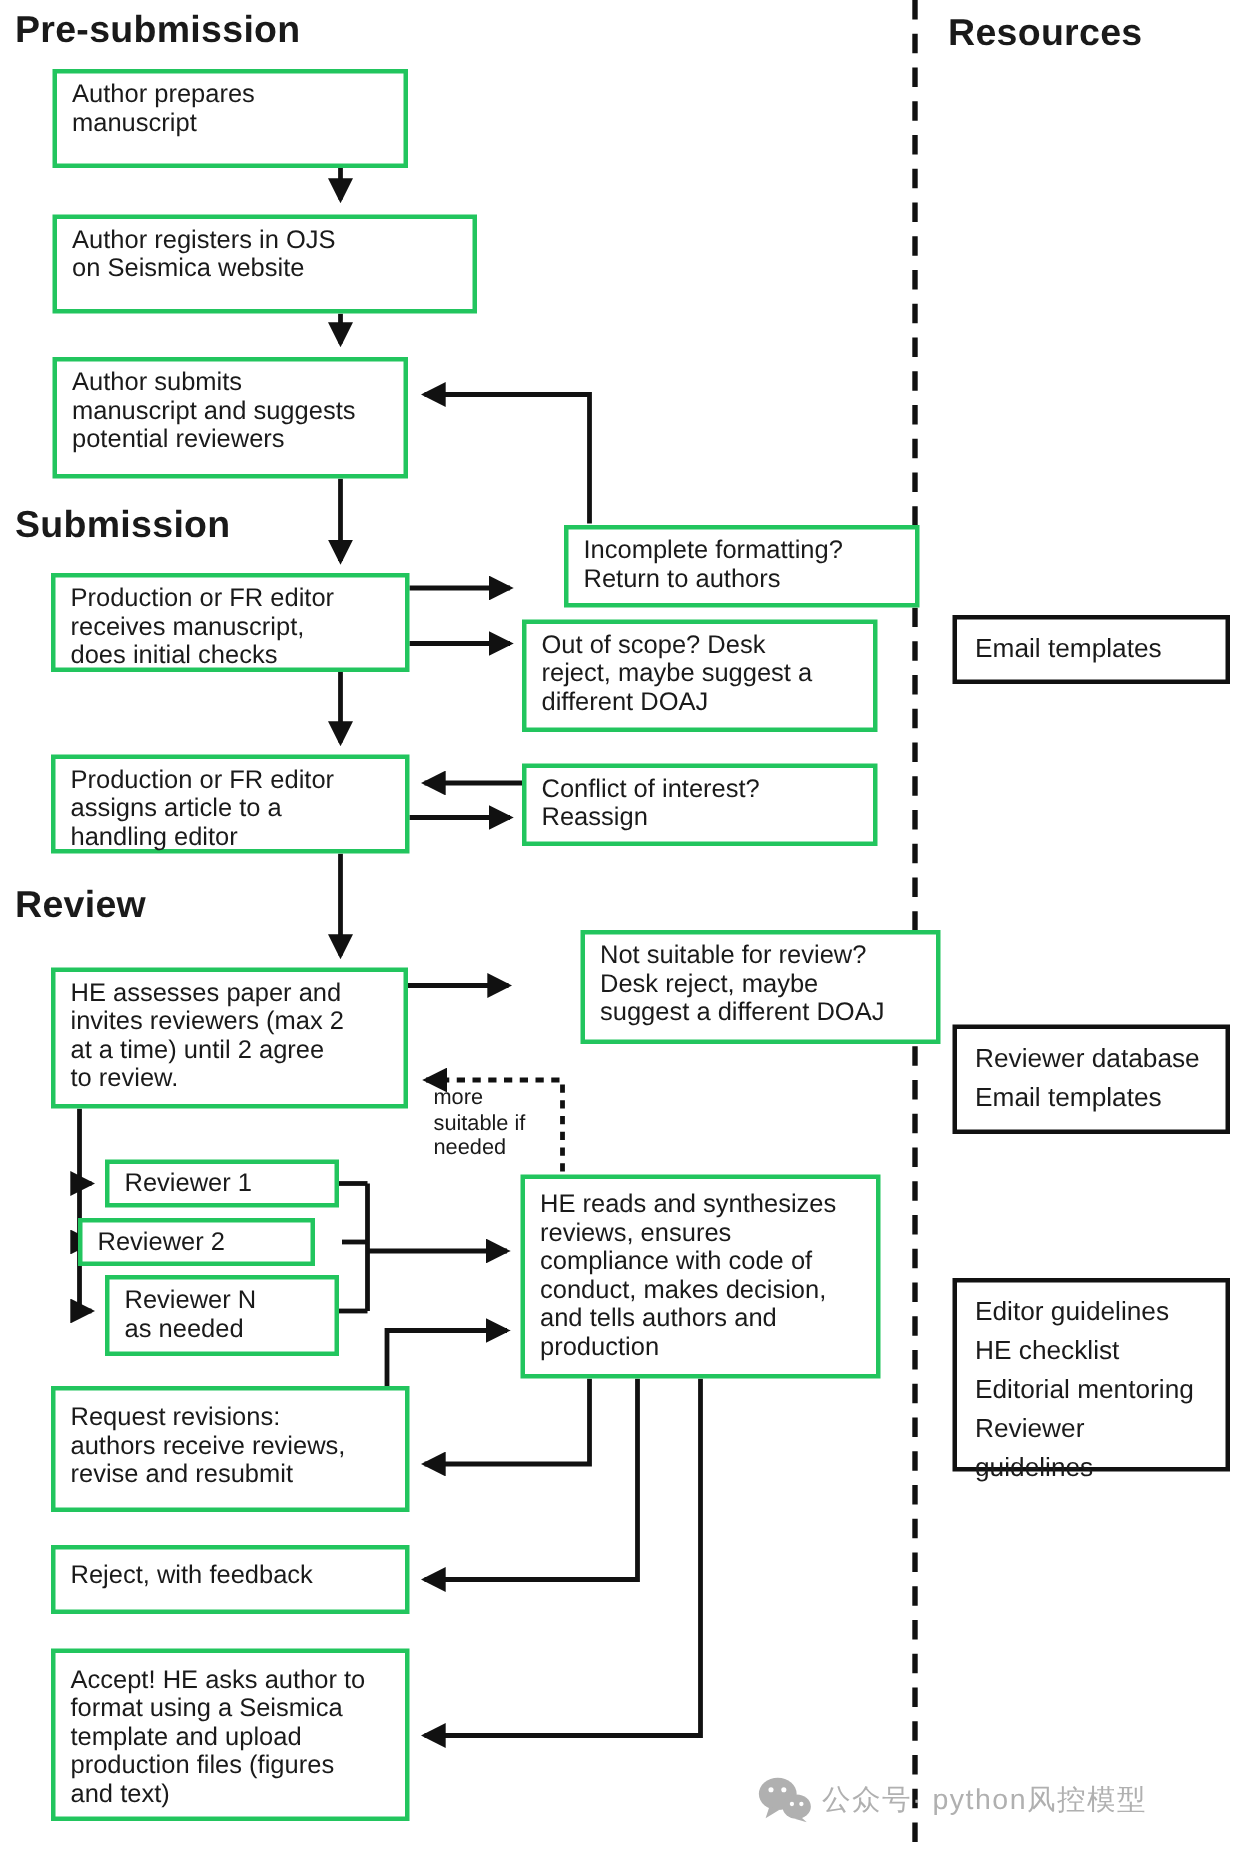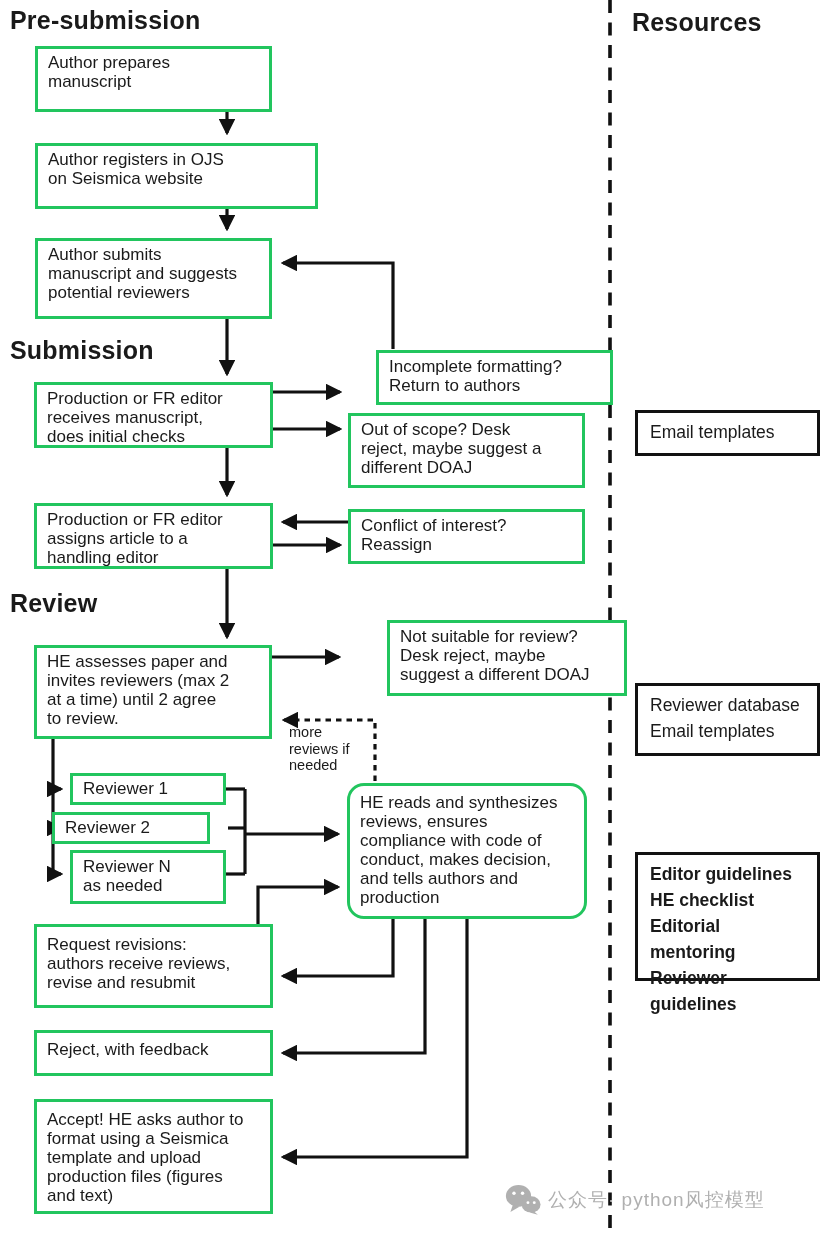--- a/index.html
+++ b/index.html
@@ -142,43 +142,43 @@
     </div>
   <div class="fbox" style="left:348px;top:509px;width:237px;height:55px;">
       <span class="ln">Conflict of interest?</span>
       <span class="ln">Reassign</span>
     </div>
   <div class="fbox" style="left:347px;top:620px;width:240px;height:76px;margin-left:40px;">
       <span class="ln">Not suitable for review?</span>
       <span class="ln">Desk reject, maybe</span>
       <span class="ln">suggest a different DOAJ</span>
     </div>
-  <div class="fbox" style="left:347px;top:783px;width:240px;height:136px;padding-top:7px;border-radius:17px;">
+  <div class="fbox" style="left:347px;top:783px;width:240px;height:136px;padding-top:7px;">
       <span class="ln">HE reads and synthesizes</span>
       <span class="ln">reviews, ensures</span>
       <span class="ln">compliance with code of</span>
       <span class="ln">conduct, makes decision,</span>
       <span class="ln">and tells authors and</span>
       <span class="ln">production</span>
     </div>
 
   <div class="note" style="left:289px;top:724px;width:80px;">
       <span class="ln">more</span>
-      <span class="ln">reviews if</span>
+      <span class="ln">suitable if</span>
       <span class="ln">needed</span>
     </div>
 
   <div class="rbox" style="left:635px;top:410px;width:185px;height:46px;">
       <span class="ln">Email templates</span>
     </div>
   <div class="rbox" style="left:635px;top:683px;width:185px;height:73px;">
       <span class="ln">Reviewer database</span>
       <span class="ln">Email templates</span>
     </div>
-  <div class="rbox" style="left:635px;top:852px;width:185px;height:129px;font-weight:bold;">
+  <div class="rbox" style="left:635px;top:852px;width:185px;height:129px;">
       <span class="ln">Editor guidelines</span>
       <span class="ln">HE checklist</span>
       <span class="ln">Editorial mentoring</span>
       <span class="ln">Reviewer guidelines</span>
     </div>
 
   <div class="watermark" style="left:505px;top:1184px;">
     <svg width="36" height="31" viewBox="0 0 40 34">
       <ellipse cx="15" cy="13" rx="14" ry="12" fill="#b0b0b0"></ellipse>
       <path d="M9 22 L6 31 L16 25 Z" fill="#b0b0b0"></path>

